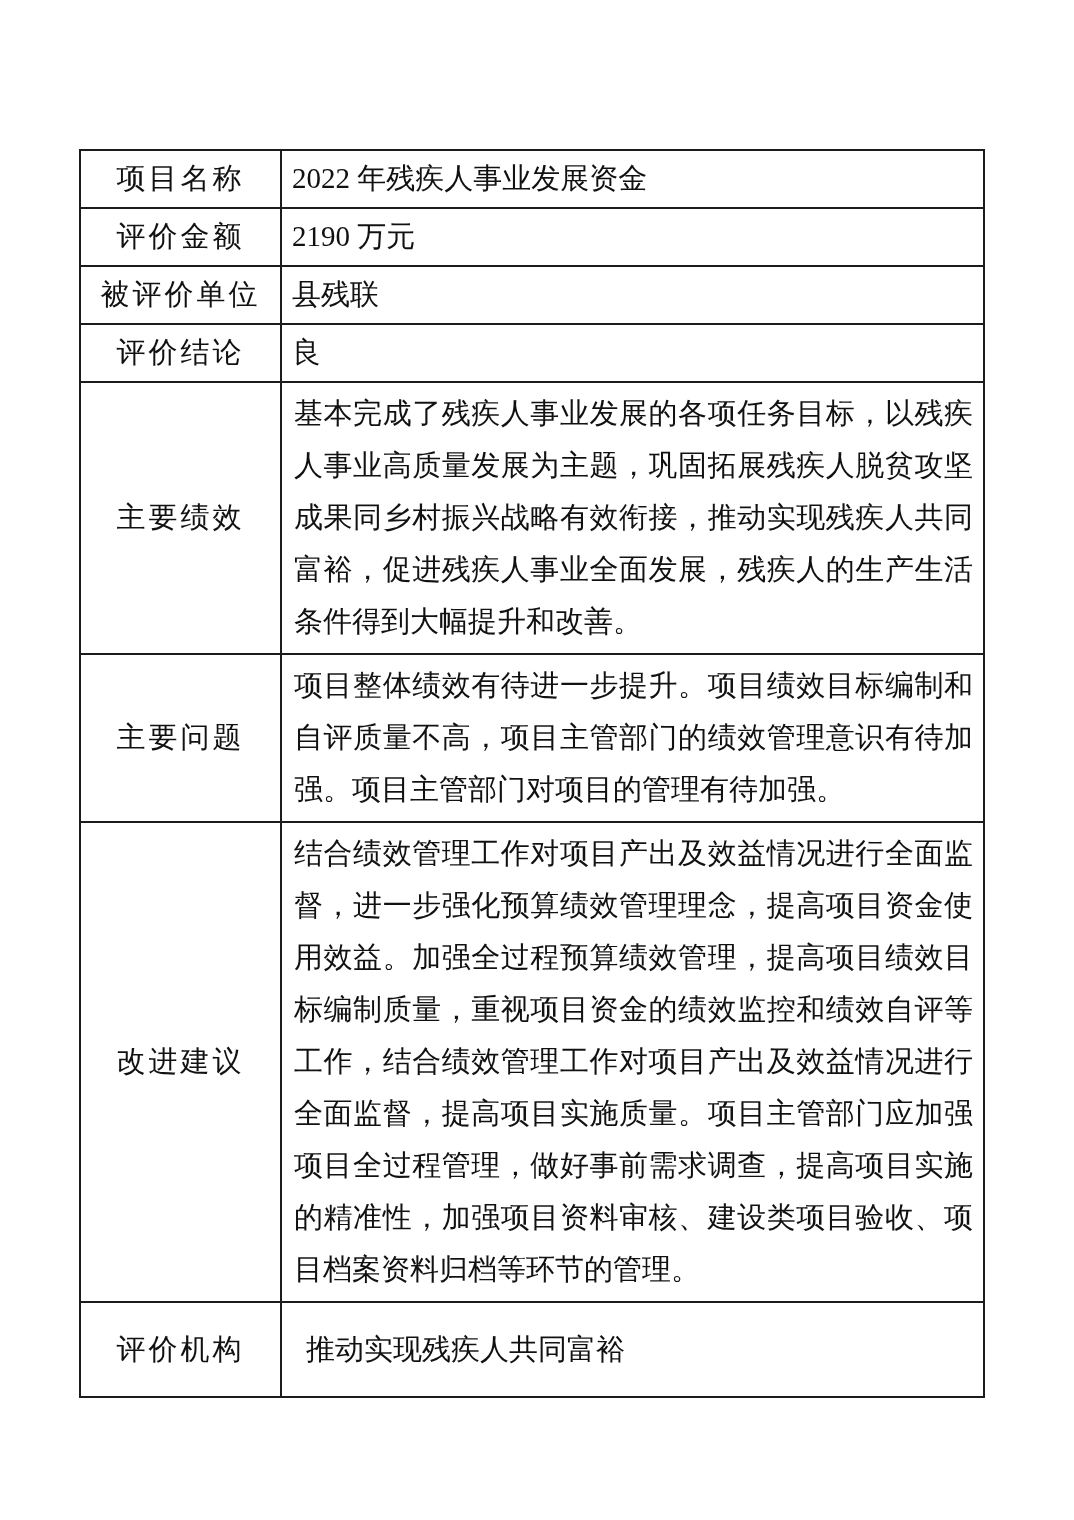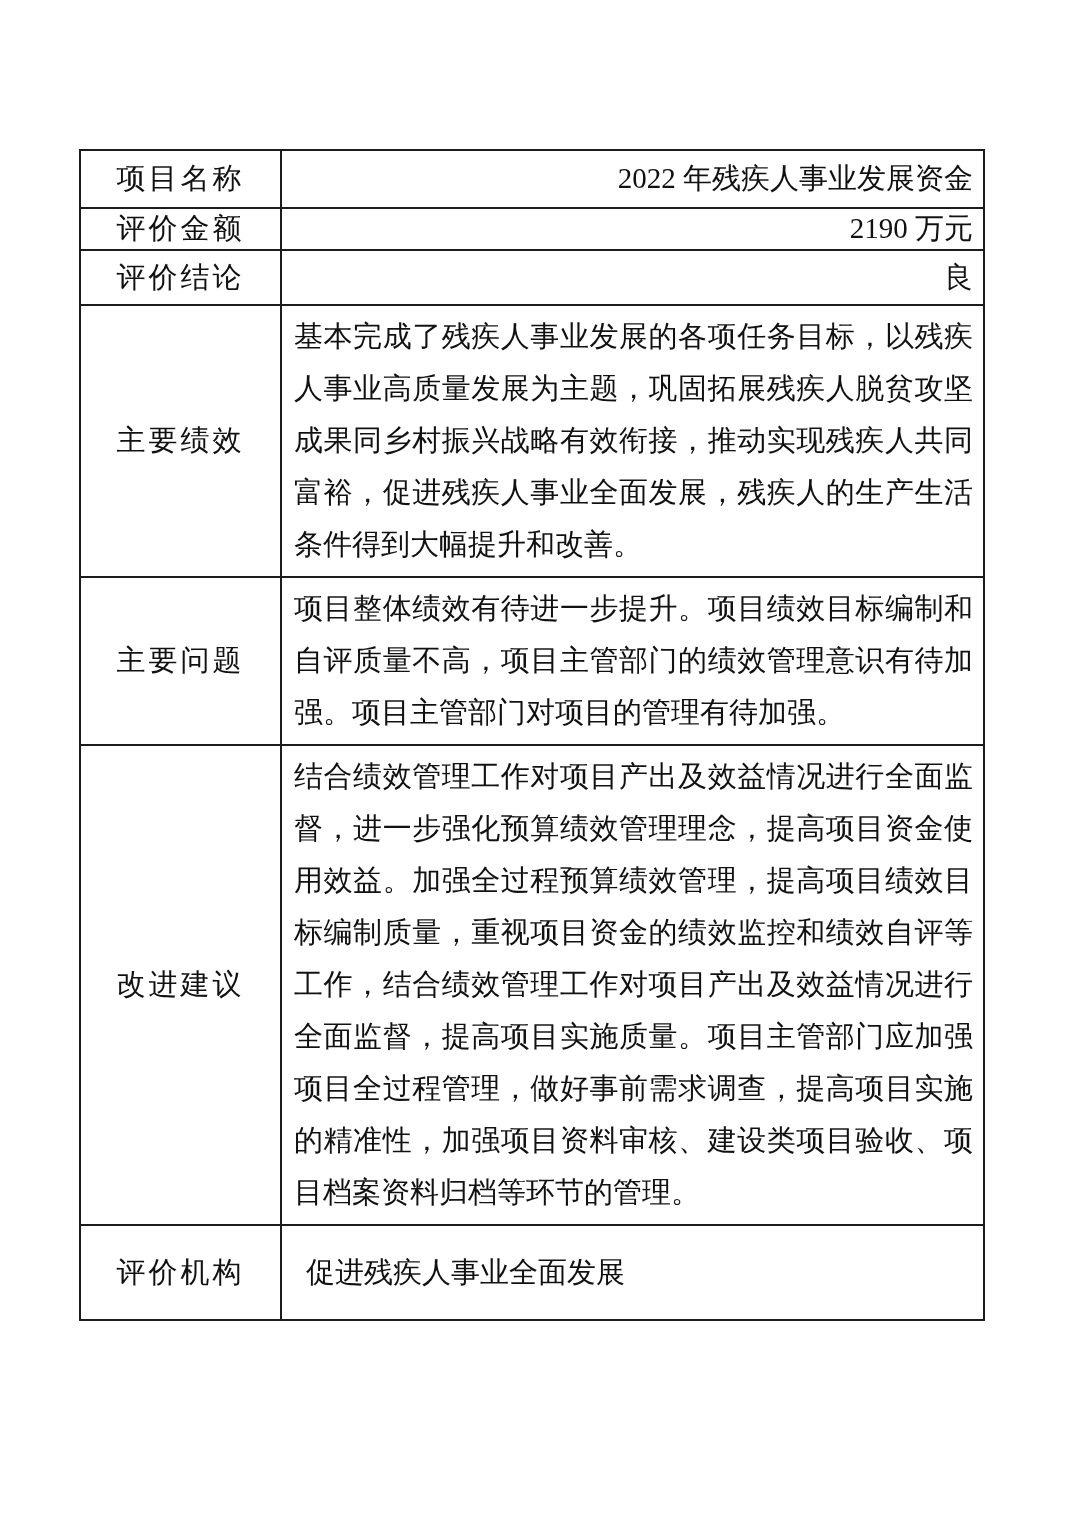--- a/index.html
+++ b/index.html
@@ -28,24 +28,24 @@
     vertical-align: middle;
     font-size: 29px;
     overflow: hidden;
   }
   col.c-label { width: 201px; }
   col.c-value { width: 703px; }
 
   td.label-cell {
     text-align: center;
     letter-spacing: 3px;
-    padding: 0 4px;
+    padding: 8px 4px;
   }
   td.value-center {
-    text-align: right;
+    text-align: left;
     padding: 0 10px;
   }
   td.value-justify {
     text-align: justify;
     text-align-last: left;
     text-justify: inter-ideograph;
     line-height: 52px;
     padding: 4px 10px 6px 12px;
     vertical-align: middle;
     border-radius: 23px;
@@ -75,35 +75,39 @@
     </colgroup>
     <tbody>
       <tr class="r0">
         <td class="label-cell">项目名称</td>
         <td class="value-center">2022 年残疾人事业发展资金</td>
       </tr>
       <tr class="r1">
         <td class="label-cell">评价金额</td>
         <td class="value-center">2190 万元</td>
       </tr>
+      <tr class="r2">
+        <td class="label-cell">被评价单位</td>
+        <td class="value-center">县残联</td>
+      </tr>
       <tr class="r3">
         <td class="label-cell">评价结论</td>
         <td class="value-center">良</td>
       </tr>
       <tr class="r4">
         <td class="label-cell">主要绩效</td>
         <td class="value-justify">基本完成了残疾人事业发展的各项任务目标，以残疾人事业高质量发展为主题，巩固拓展残疾人脱贫攻坚成果同乡村振兴战略有效衔接，推动实现残疾人共同富裕，促进残疾人事业全面发展，残疾人的生产生活条件得到大幅提升和改善。</td>
       </tr>
       <tr class="r5">
         <td class="label-cell">主要问题</td>
         <td class="value-justify">项目整体绩效有待进一步提升。项目绩效目标编制和自评质量不高，项目主管部门的绩效管理意识有待加强。项目主管部门对项目的管理有待加强。</td>
       </tr>
       <tr class="r6">
         <td class="label-cell">改进建议</td>
         <td class="value-justify">结合绩效管理工作对项目产出及效益情况进行全面监督，进一步强化预算绩效管理理念，提高项目资金使用效益。加强全过程预算绩效管理，提高项目绩效目标编制质量，重视项目资金的绩效监控和绩效自评等工作，结合绩效管理工作对项目产出及效益情况进行全面监督，提高项目实施质量。项目主管部门应加强项目全过程管理，做好事前需求调查，提高项目实施的精准性，加强项目资料审核、建设类项目验收、项目档案资料归档等环节的管理。</td>
       </tr>
       <tr class="r7">
         <td class="label-cell">评价机构</td>
-        <td class="value-left">促进残疾人事业全面发展</td>
+        <td class="value-left">推动实现残疾人共同富裕</td>
       </tr>
     </tbody>
   </table>
 </div>
 
 </body></html>

